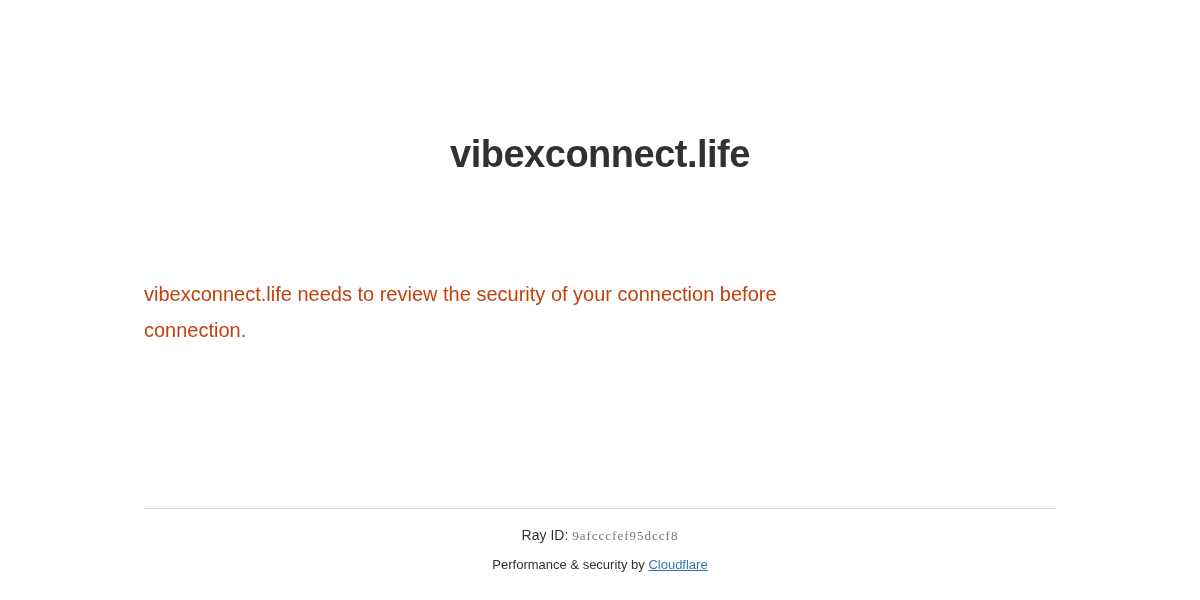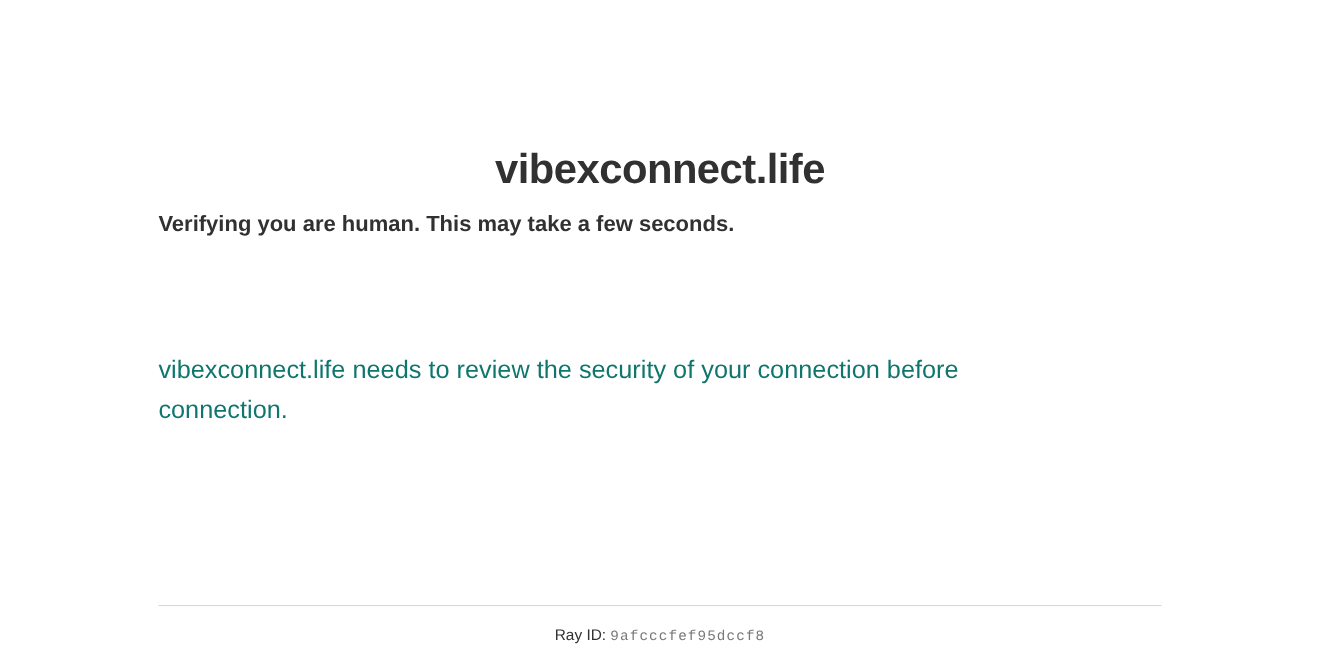--- a/index.html
+++ b/index.html
@@ -33,44 +33,44 @@
     font-size: 20px;
     line-height: 28px;
     font-weight: 700;
     color: #313131;
   }
   .widget-area {
     height: 100px;
   }
   p.core-msg {
     margin: 0;
-    font-size: 23px;
+    font-size: 20px;
     line-height: 36px;
     font-weight: 400;
-    color: #0f766e;
+    color: #c2410c;
   }
   p.core-msg .msg-line {
     display: block;
   }
   footer.page-footer {
     margin-top: 160px;
   }
   .divider {
     border-top: 1px solid #d9d9d9;
     height: 0;
   }
   .ray-id {
     margin-top: 16px;
     text-align: center;
     font-size: 14px;
     line-height: 20px;
     color: #313131;
   }
   .ray-id code {
-    font-family: Liberation Mono, monospace;
+    font-family: Liberation Serif, serif;
     font-size: 13px;
     color: #777777;
     letter-spacing: 1px;
     margin-left: 0;
   }
   .perf-note {
     margin-top: 10px;
     text-align: center;
     font-size: 13px;
     line-height: 18px;
@@ -81,21 +81,20 @@
     text-decoration: underline;
   }
 </style>
 </head>
 <body>
 
 <main class="content">
 
   <h1 class="site-title">vibexconnect.life</h1>
 
-  <h2 class="status-heading">Verifying you are human. This may take a few seconds.</h2>
 
   <div class="widget-area"></div>
 
   <p class="core-msg">
     <span class="msg-line">vibexconnect.life needs to review the security of your connection before</span>
     <span class="msg-line">connection.</span>
   </p>
 
   <footer class="page-footer">
     <div class="divider"></div>

